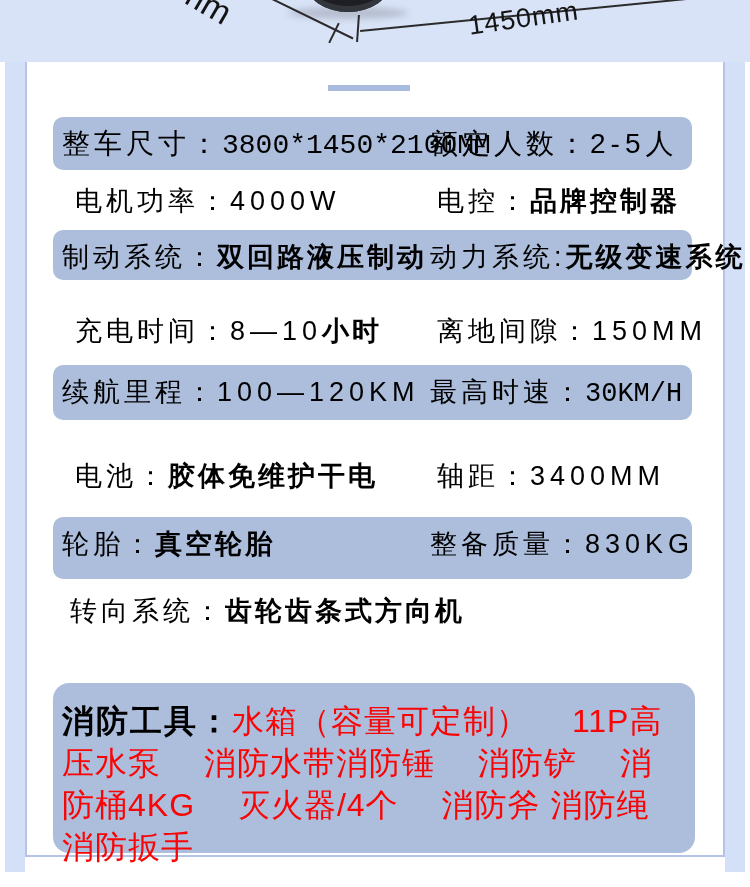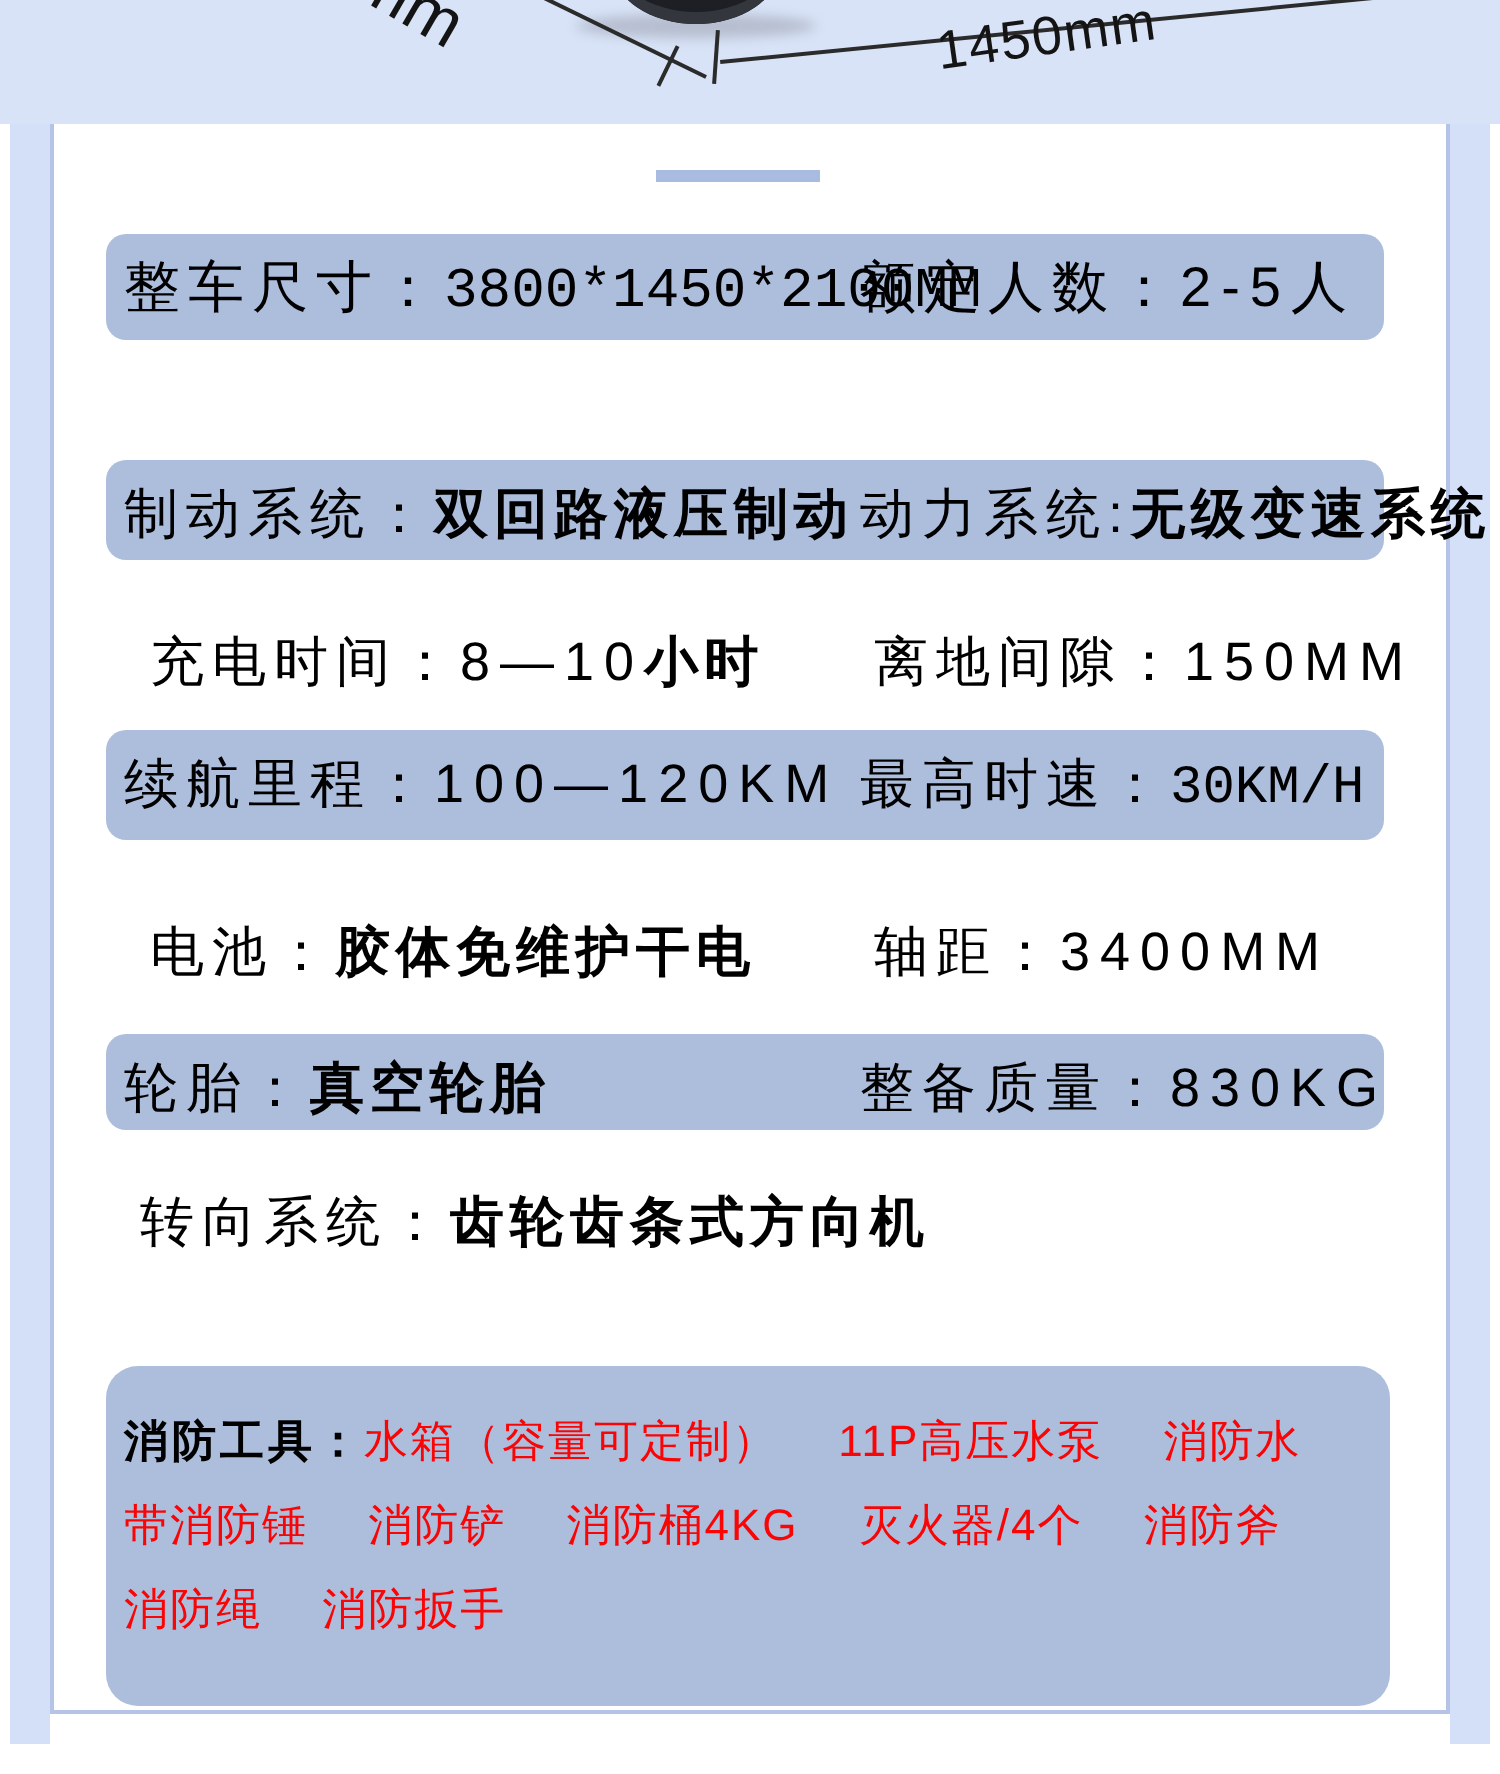--- a/index.html
+++ b/index.html
@@ -33,35 +33,35 @@
 
   
   .row{position:absolute;left:53px;width:639px;font-size:27px;white-space:nowrap;}
   .bar{background:#adbedd;border-radius:10px;}
   .r1{top:117px;height:53px;line-height:53px;font-size:28px;}
   .r2{top:183px;height:36px;line-height:36px;}
   .r3{top:230px;height:50px;line-height:55px;}
   .r4{top:313px;height:36px;line-height:36px;}
   .r5{top:365px;height:55px;line-height:55px;}
   .r6{top:458px;height:36px;line-height:36px;text-align:center;}
-  .r7{top:517px;height:48px;line-height:55px;}
+  .r7{top:517px;height:62px;line-height:55px;}
   .r8{top:593px;height:36px;line-height:36px;}
   .cl{position:absolute;left:9px;}
   .cr{position:absolute;left:377px;}
   .plain .cl{left:22px;}
   .plain .cr{left:384px;}
   .r8 .cl{left:17px;}
   .lbl{letter-spacing:4px;}
   .vb{font-weight:700;letter-spacing:3px;}
   .vn{letter-spacing:5px;}
   .vc{letter-spacing:0;font-family:Liberation Mono, monospace;}
 
   
   .firebox{position:absolute;left:53px;top:683px;width:642px;height:170px;background:#adbedd;border-radius:16px;}
-  .fire-text{margin:0;padding:17px 26px 0 9px;font-size:22px;line-height:42px;letter-spacing:1px;color:#f90505;}
+  .fire-text{margin:0;padding:17px 26px 0 9px;font-size:32px;line-height:42px;letter-spacing:1px;color:#f90505;}
   .fire-label{color:#000;font-weight:700;letter-spacing:2px;}
 </style>
 </head>
 <body>
 
 <div class="page">
 
   <div class="banner">
     <div class="wheel-shadow"></div>
     <div class="wheel"></div>
@@ -78,20 +78,24 @@
   <div class="tline tline-l"></div>
   <div class="tline tline-r"></div>
   <div class="tline tline-b"></div>
   <div class="accent"></div>
 
   <div class="row bar r1">
     <span class="cl"><span class="lbl">整车尺寸：</span><span class="vc">3800*1450*2100MM</span></span>
     <span class="cr"><span class="lbl">额定人数：</span><span class="vn">2-5人</span></span>
   </div>
 
+  <div class="row plain r2">
+    <span class="cl"><span class="lbl">电机功率：</span><span class="vn">4000W</span></span>
+    <span class="cr"><span class="lbl">电控：</span><span class="vb">品牌控制器</span></span>
+  </div>
 
   <div class="row bar r3">
     <span class="cl"><span class="lbl">制动系统：</span><span class="vb">双回路液压制动</span></span>
     <span class="cr"><span class="lbl">动力系统:</span><span class="vb">无级变速系统</span></span>
   </div>
 
   <div class="row plain r4">
     <span class="cl"><span class="lbl">充电时间：</span><span class="vn">8—10</span><span class="vb">小时</span></span>
     <span class="cr"><span class="lbl">离地间隙：</span><span class="vn">150MM</span></span>
   </div>

